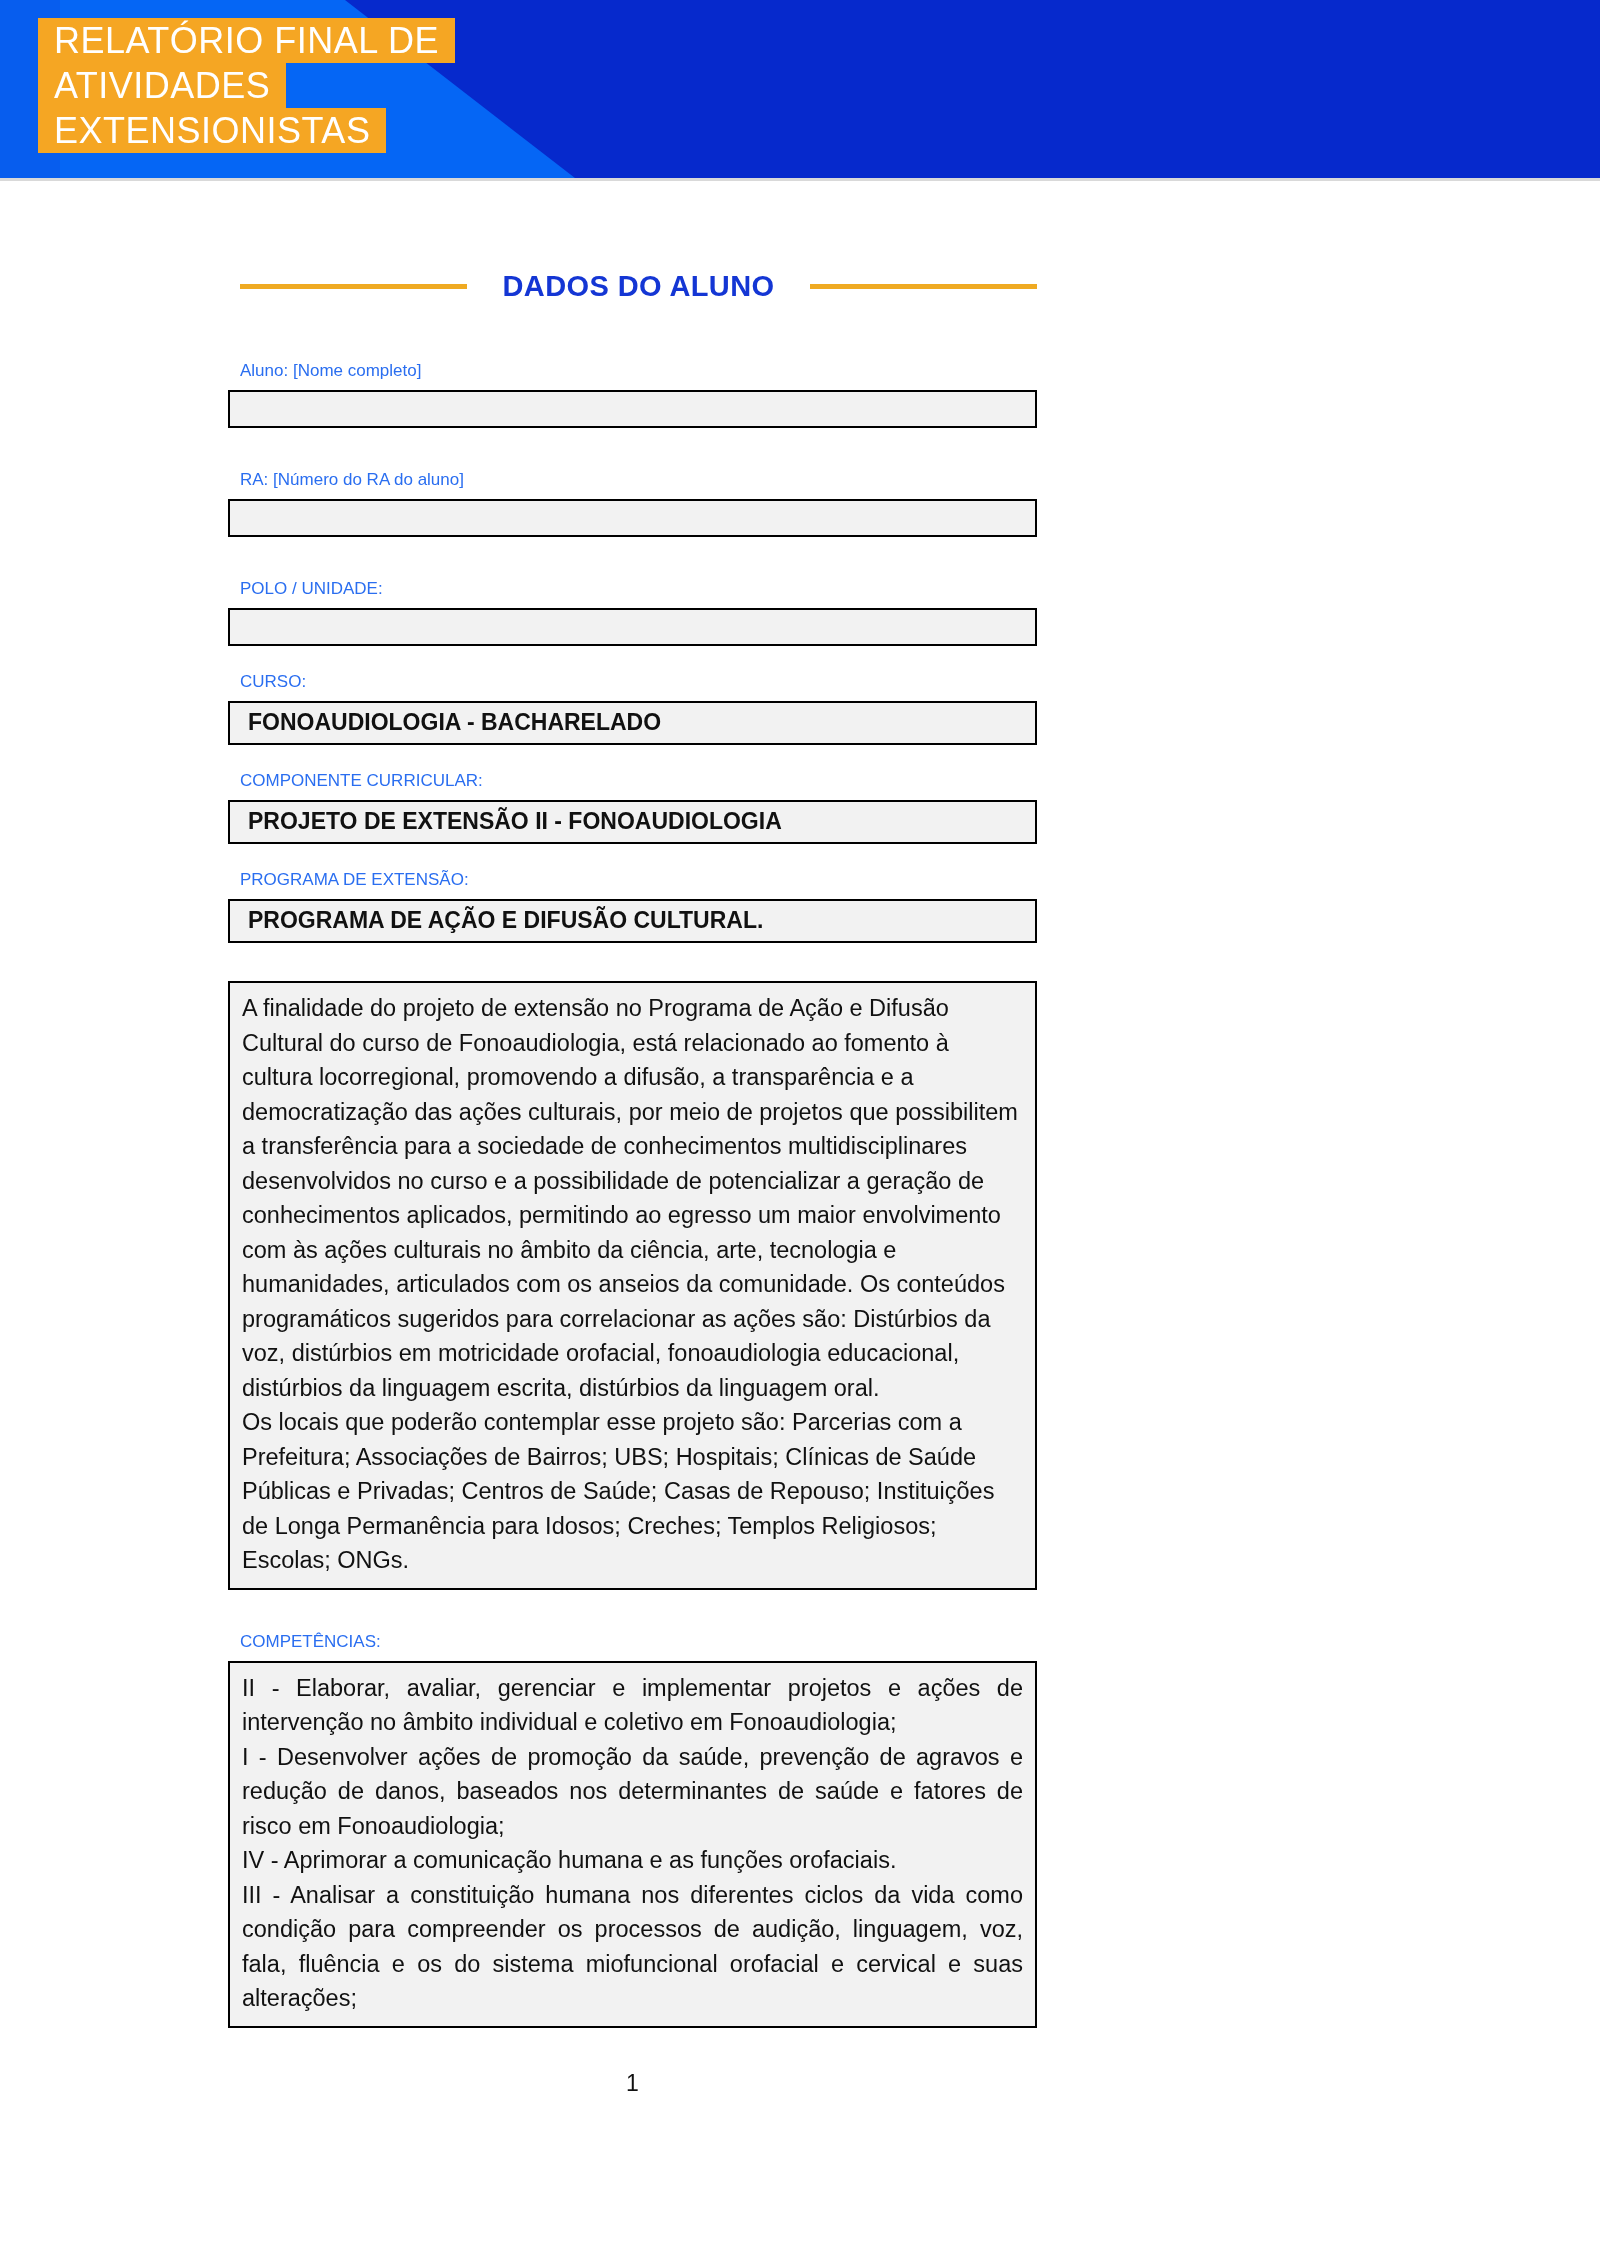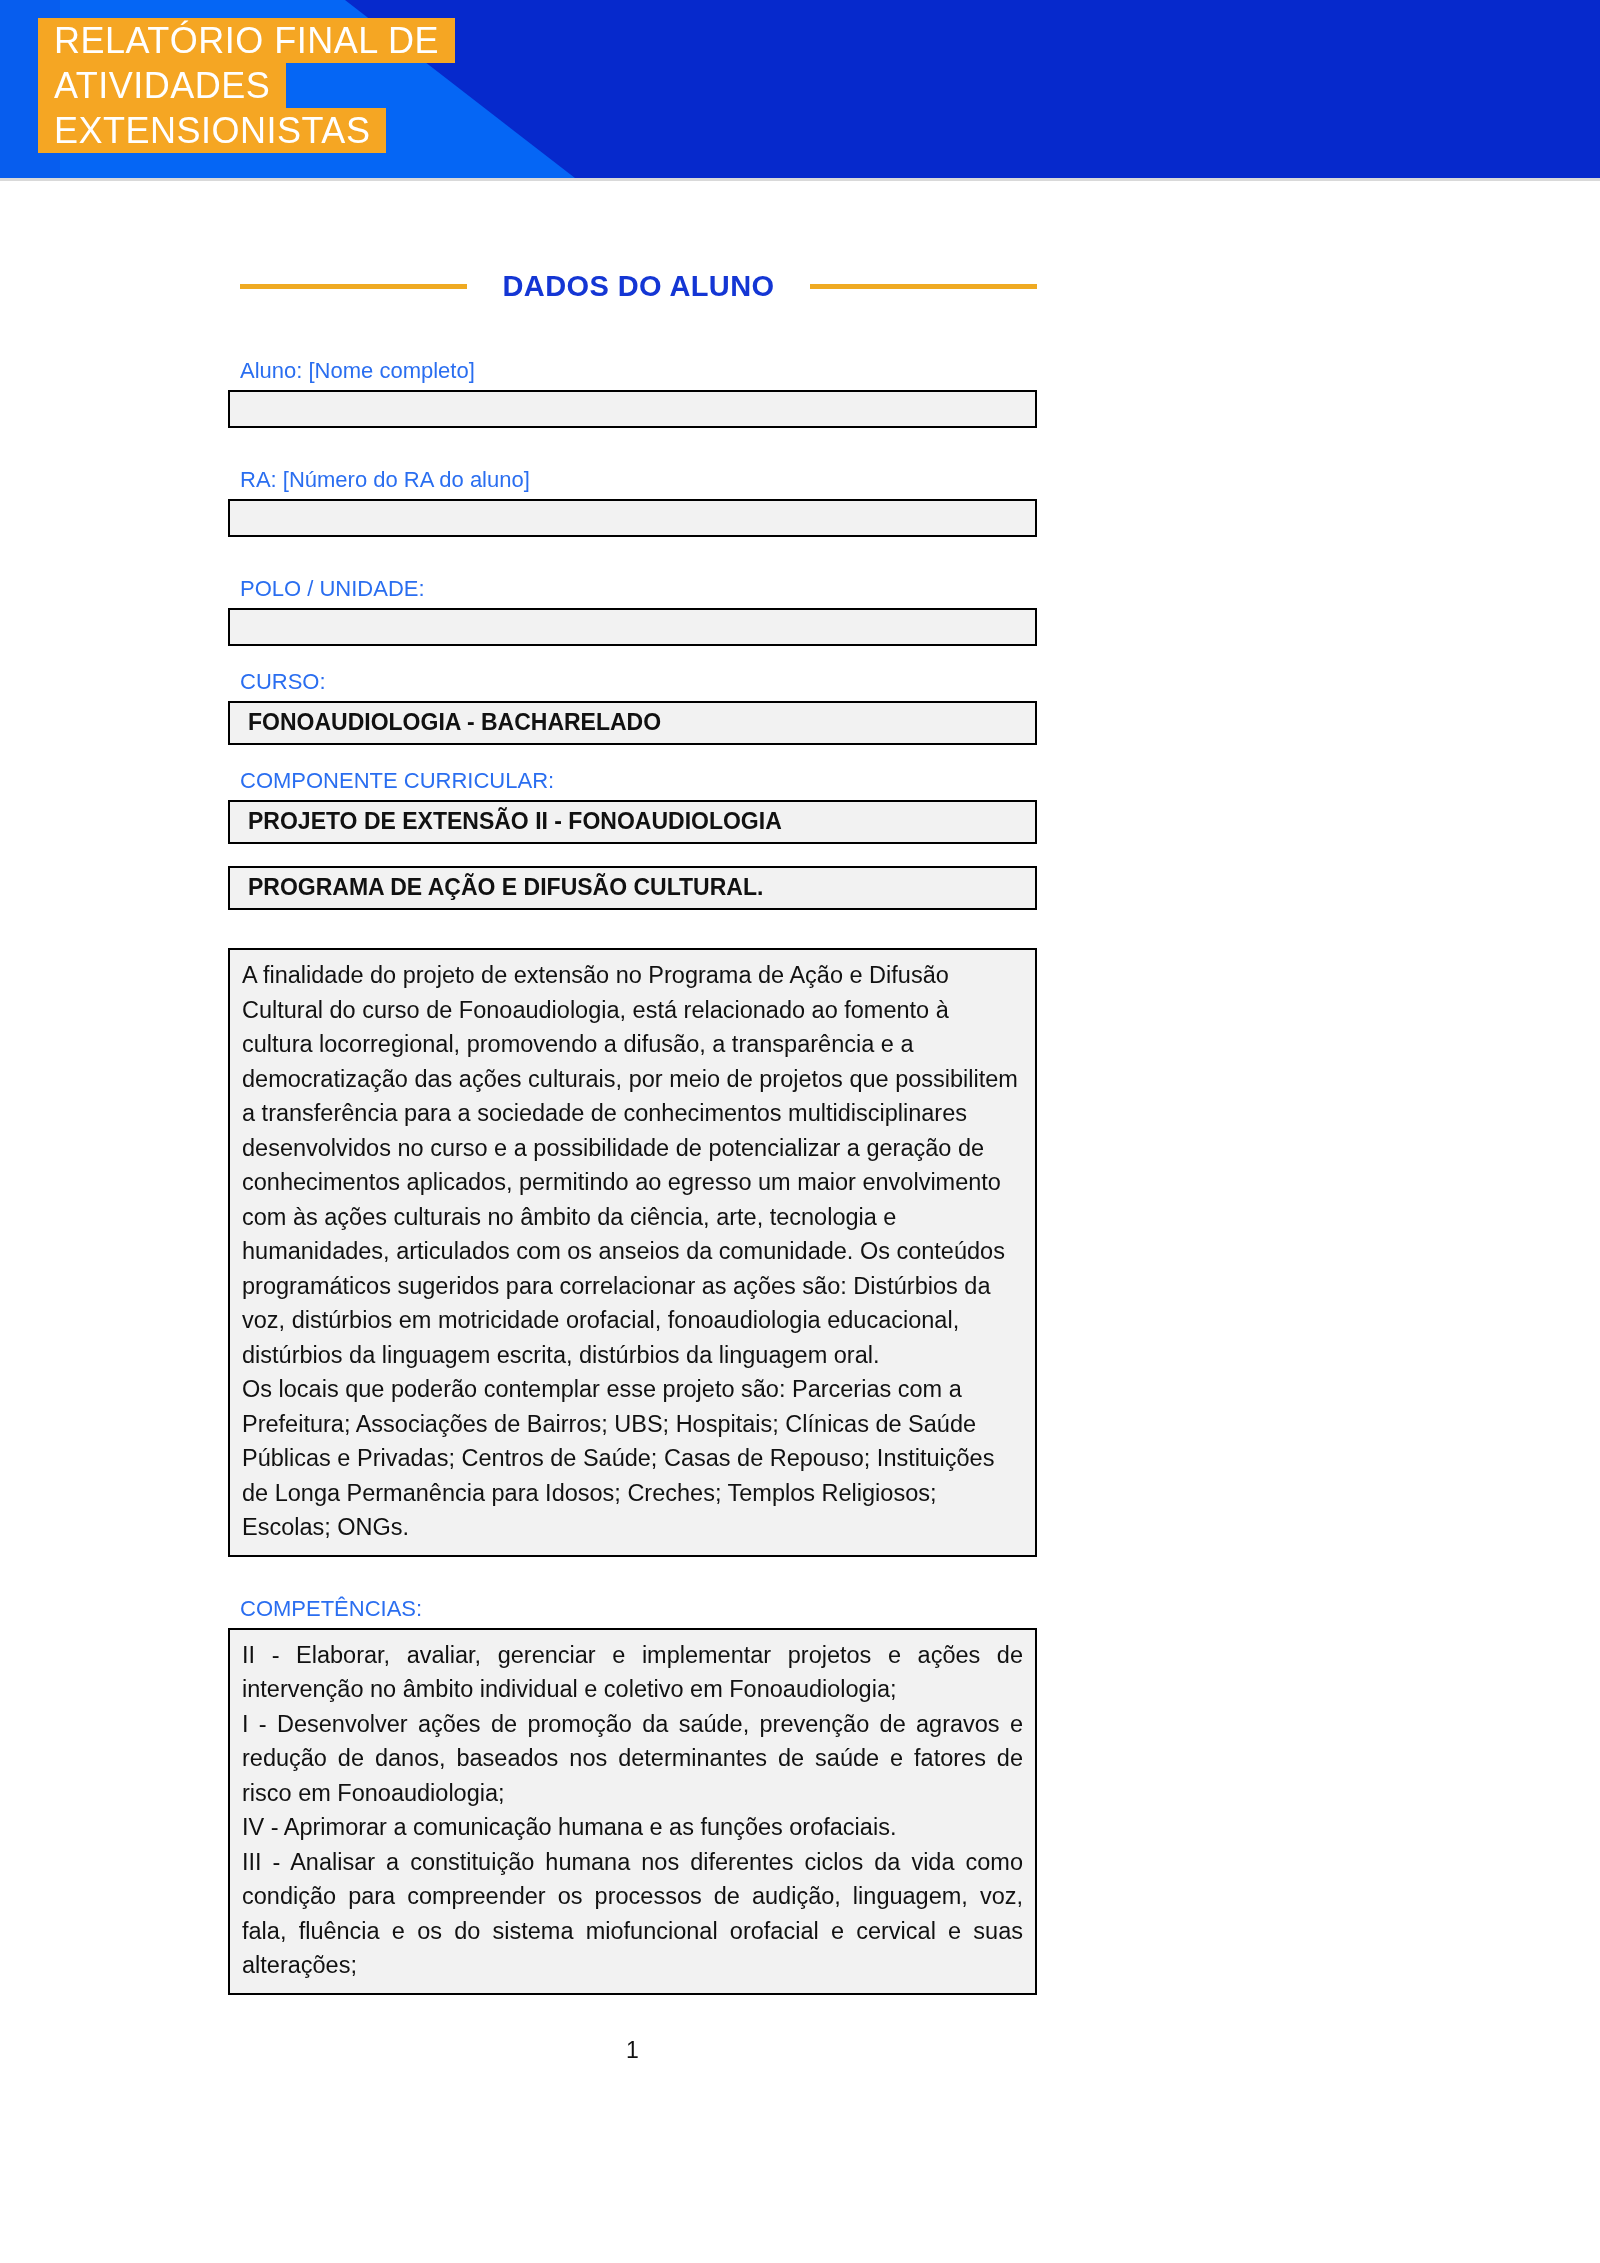--- a/index.html
+++ b/index.html
@@ -99,21 +99,21 @@
     font-family: "Liberation Sans", sans-serif;
   }
 
   .fields {
     padding: 0 228px 0 228px;
     margin-top: 54px;
   }
   .field-block { margin-bottom: 0; }
   .field-label {
     color: #2a6ef0;
-    font-size: 22px;
+    font-size: 17px;
     font-weight: 400;
     line-height: 28px;
     margin: 0 0 5px 12px;
     font-family: "Liberation Sans", sans-serif;
   }
   .field-box {
     border: 2px solid #000000;
     background: #f2f2f2;
     box-sizing: border-box;
     min-height: 38px;
@@ -218,20 +218,21 @@
     <div class="field-block">
       <div class="field-label">COMPONENTE CURRICULAR:</div>
       <div class="field-box">
         <span class="field-value">PROJETO DE EXTENSÃO II - FONOAUDIOLOGIA</span>
       </div>
     </div>
 
     <div class="gap-md"></div>
 
     <div class="field-block">
+      <div class="field-label">PROGRAMA DE EXTENSÃO:</div>
       <div class="field-box">
         <span class="field-value">PROGRAMA DE AÇÃO E DIFUSÃO CULTURAL.</span>
       </div>
     </div>
 
     <div class="gap-lg"></div>
 
     <div class="field-block">
       <div class="para-box">
         <p>A finalidade do projeto de extensão no Programa de Ação e Difusão Cultural do curso de Fonoaudiologia, está relacionado ao fomento à cultura locorregional, promovendo a difusão, a transparência e a democratização das ações culturais, por meio de projetos que possibilitem a transferência para a sociedade de conhecimentos multidisciplinares desenvolvidos no curso e a possibilidade de potencializar a geração de conhecimentos aplicados, permitindo ao egresso um maior envolvimento com às ações culturais no âmbito da ciência, arte, tecnologia e humanidades, articulados com os anseios da comunidade. Os conteúdos programáticos sugeridos para correlacionar as ações são: Distúrbios da voz, distúrbios em motricidade orofacial, fonoaudiologia educacional, distúrbios da linguagem escrita, distúrbios da linguagem oral.</p>

